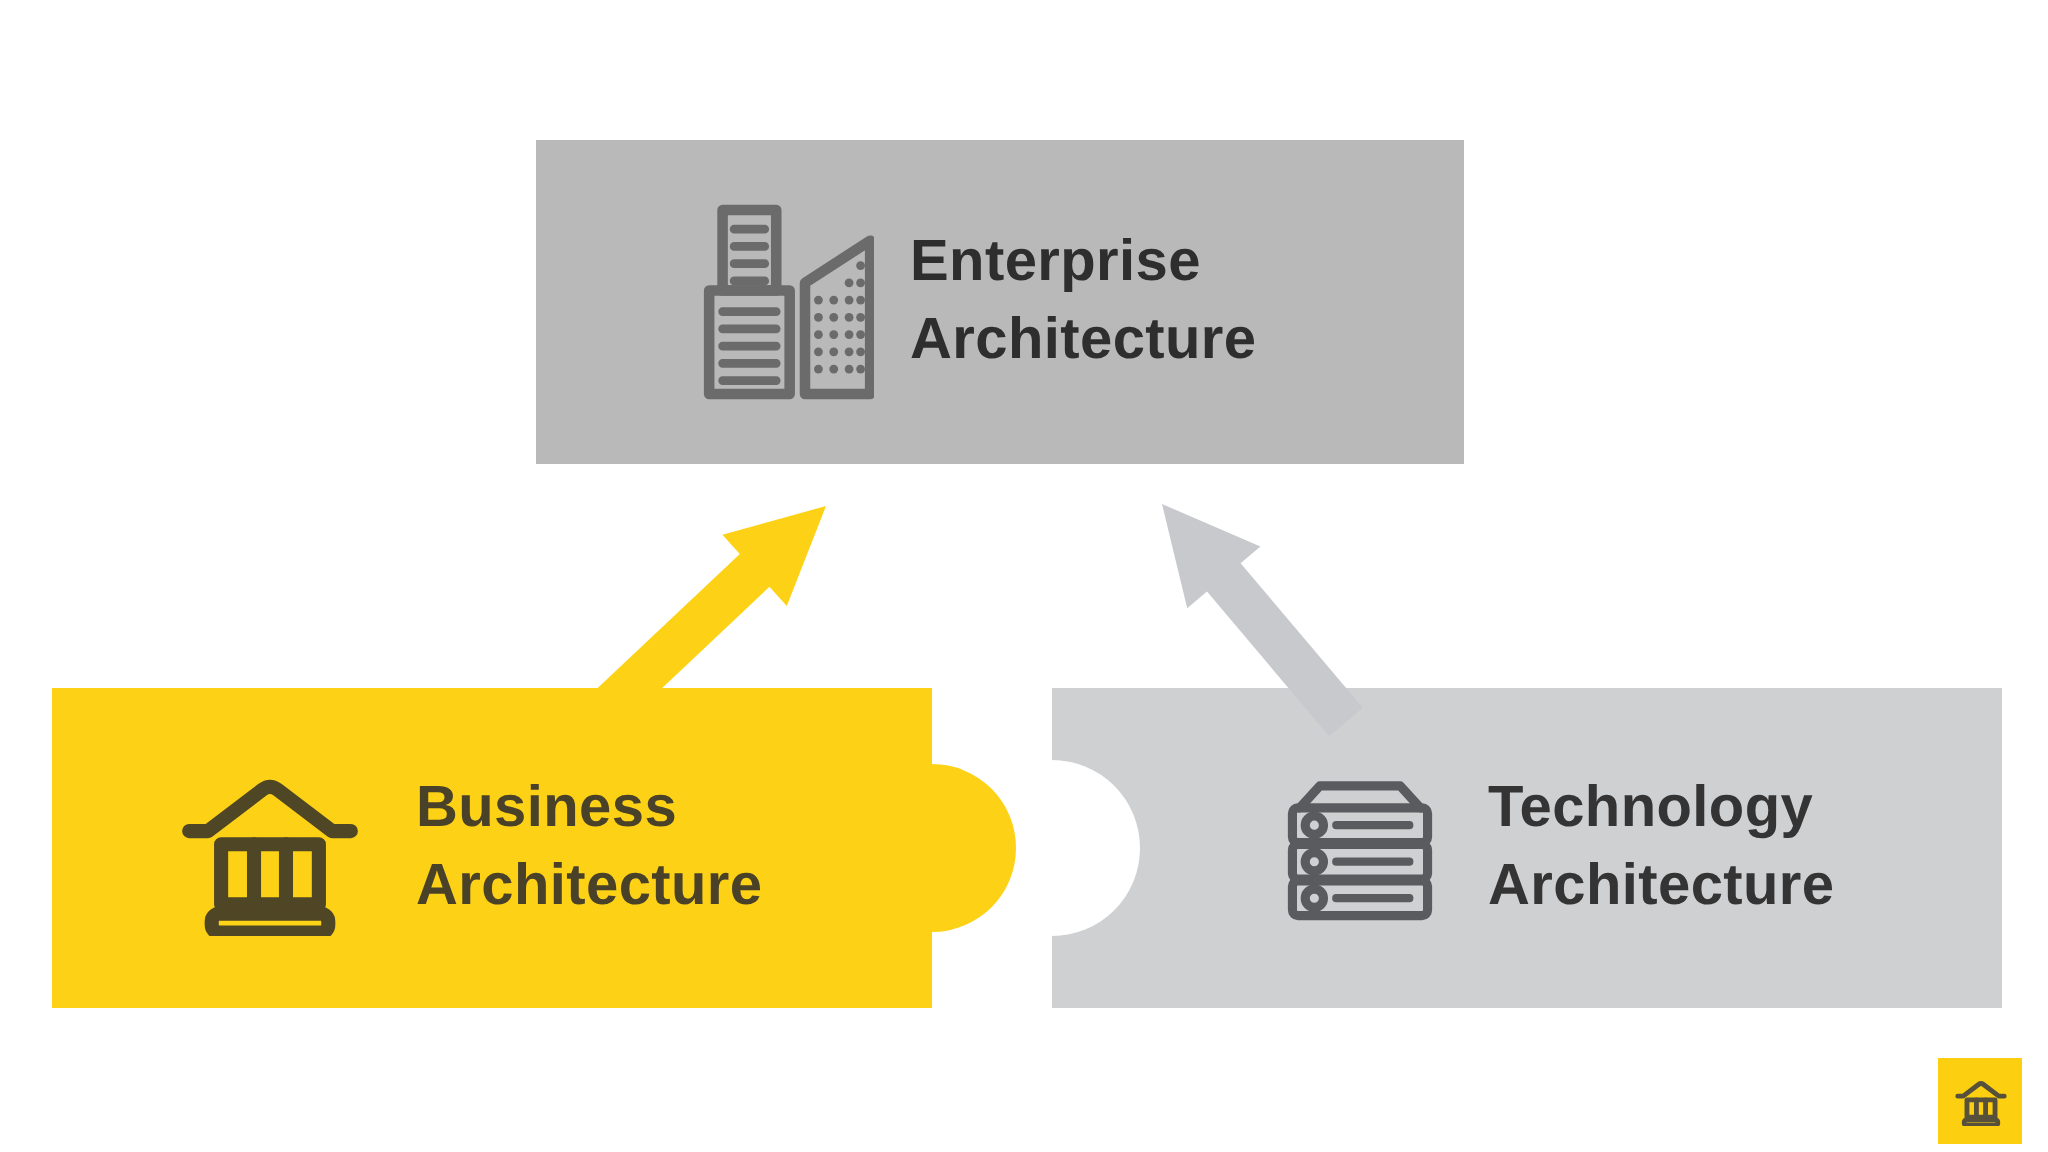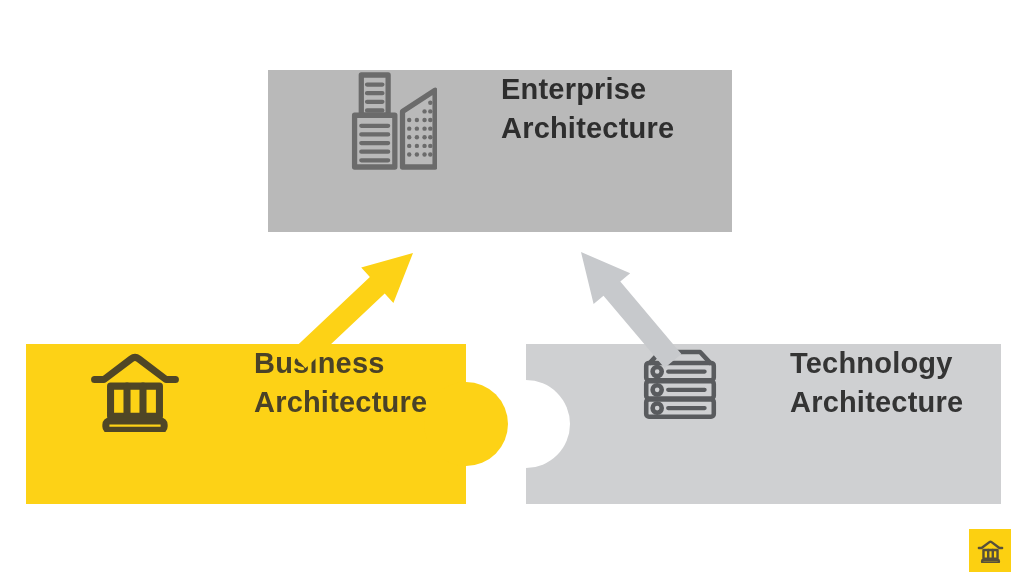--- a/index.html
+++ b/index.html
@@ -1,19 +1,19 @@
 <!DOCTYPE html>
 <html><head>
 <meta charset="utf-8">
 <style>
   html,body{margin:0;padding:0;}
   body{font-family:"Liberation Sans","DejaVu Sans",sans-serif;background:#ffffff;}
   .canvas{position:relative;width:1024px;height:576px;background:#ffffff;overflow:hidden;}
 
-  .box{position:absolute;display:flex;z-index:1;gap:46px;}
+  .box{position:absolute;display:flex;align-items:center;z-index:1;}
   .box .label{font-weight:700;font-size:29px;line-height:1.36;letter-spacing:0.2px;}
 
   .box-enterprise{left:268px;top:70px;width:464px;height:162px;padding-left:77px;box-sizing:border-box;}
   .box-enterprise .icon-wrap{width:92px;height:102px;margin-right:18px;flex:none;}
   .box-enterprise .label{width:210px;}
 
   .box-business{left:26px;top:344px;width:440px;height:160px;padding-left:62px;box-sizing:border-box;}
   .box-business .icon-wrap{width:94px;height:88px;margin-right:26px;flex:none;}
   .box-business .label{width:200px;}
   

